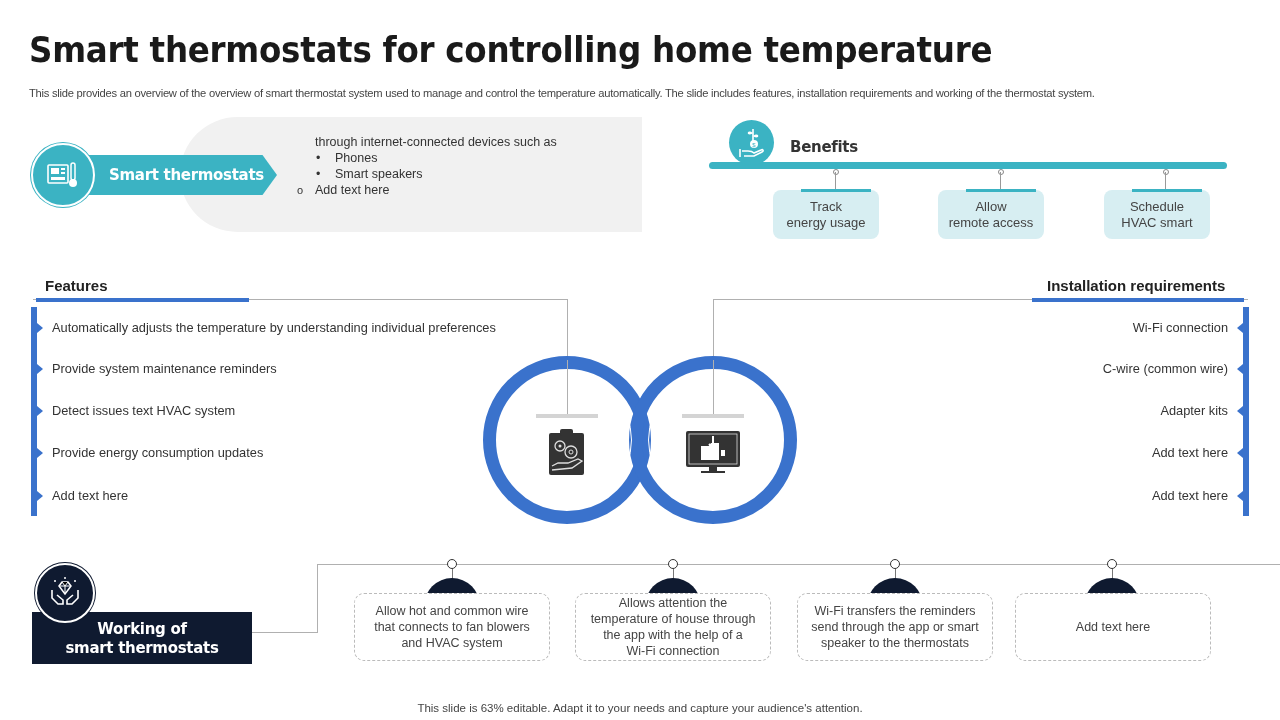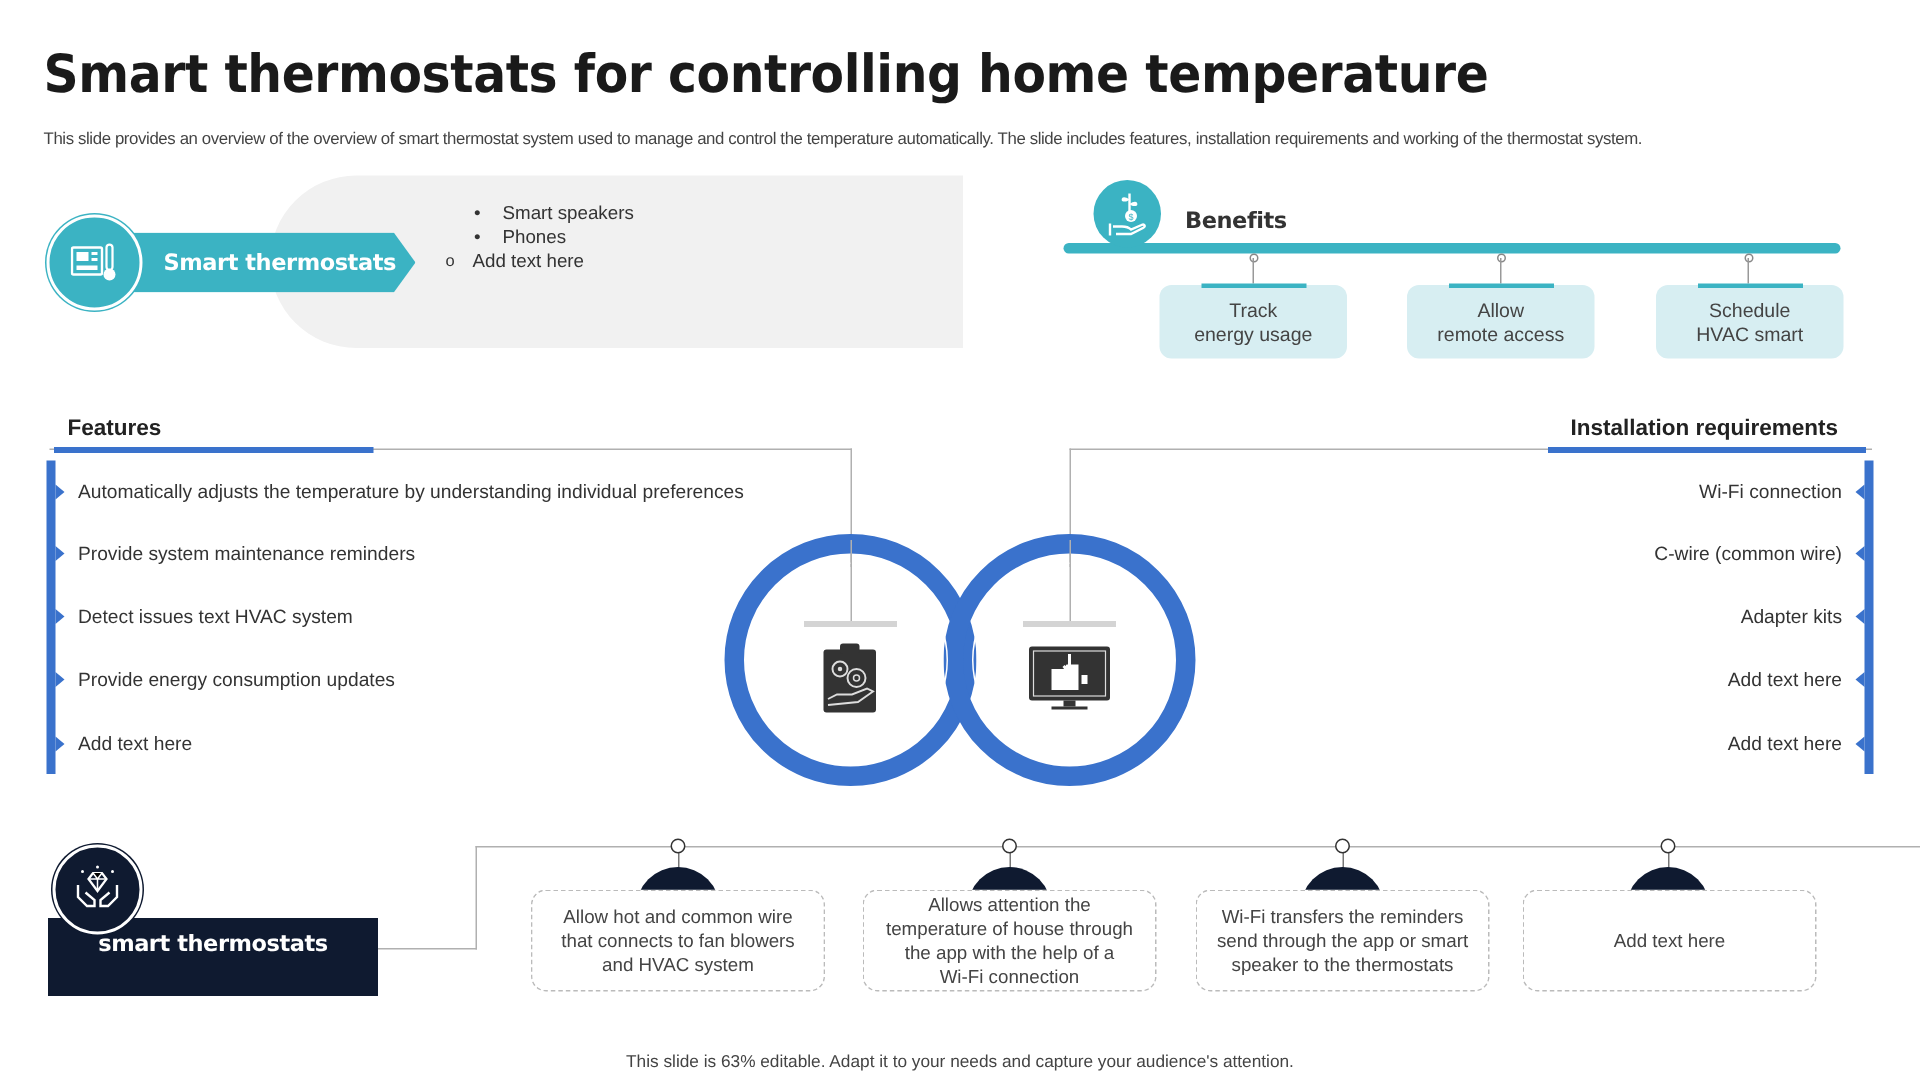--- a/index.html
+++ b/index.html
@@ -17,21 +17,21 @@
   .st-text { left: 297px; top: 134px; font-size: 12.5px; color: #333; line-height: 16px; }
   .st-text .l1 { padding-left: 18px; position: relative; }
   .st-text .l1::before { content: "o"; position: absolute; left: 0; top: 0; font-size: 11px; }
   .st-text .l2 { padding-left: 38px; position: relative; }
   .st-text .l2::before { content: "•"; position: absolute; left: 19px; top: 0; }
 
   
   .ben-bar { left: 709px; top: 162px; width: 518px; height: 7px; background: #3bb3c3; border-radius: 4px; }
   .ben-icon { left: 729px; top: 120px; width: 45px; height: 45px; border-radius: 50%; background: #3bb3c3; display: flex; align-items: center; justify-content: center; }
   .ben-title { left: 790px; top: 138px; font-size: 15px; font-weight: bold; color: #333; font-family: "DejaVu Sans", sans-serif; letter-spacing: -0.3px; }
-  .ben-card { width: 125px; height: 49px; background: #d7eef2; border-radius: 8px; top: 190px; display: flex; align-items: center; justify-content: center; text-align: center; font-size: 13px; color: #444; line-height: 16px; }
+  .ben-card { width: 106px; height: 49px; background: #d7eef2; border-radius: 8px; top: 190px; display: flex; align-items: center; justify-content: center; text-align: center; font-size: 13px; color: #444; line-height: 16px; }
   .ben-cap { width: 70px; height: 3px; background: #3bb3c3; top: 189px; }
   .ben-stem { width: 1px; height: 17px; background: #999; top: 172px; }
   .ben-dot { width: 6px; height: 6px; border: 1px solid #888; border-radius: 50%; background: #fff; top: 169px; }
 
   
   .sec-title { font-size: 15px; font-weight: bold; color: #222; }
   .blue-under { height: 4px; background: #3a72cc; }
   .thin-line { background: #b0b0b0; }
   .side-bar { width: 6px; background: #3a72cc; }
   .feat-item { font-size: 12.8px; color: #333; white-space: nowrap; }
@@ -67,22 +67,23 @@
     <rect x="4" y="7" width="8" height="6" fill="#fff"></rect>
     <rect x="14" y="7" width="4" height="2" fill="#fff"></rect>
     <rect x="14" y="11" width="4" height="2" fill="#fff"></rect>
     <rect x="4" y="16" width="14" height="3" fill="#fff"></rect>
     <rect x="24" y="2" width="4" height="17" rx="2" fill="none" stroke="#fff" stroke-width="1.5"></rect>
     <circle cx="26" cy="22" r="4" fill="#fff"></circle>
   </svg>
 </div>
 <div class="abs st-banner">Smart thermostats</div>
 <div class="abs st-text">
+  <div style="padding-left:18px">through internet-connected devices such as</div>
+  <div class="l2">Phones</div>
   <div class="l2">Smart speakers</div>
-  <div class="l2">Phones</div>
   <div class="l1">Add text here</div>
 </div>
 
 <div class="abs ben-bar"></div>
 <div class="abs ben-icon">
   <svg width="30" height="32" viewBox="0 0 30 32">
     <path d="M16 2 L16 14" stroke="#fff" stroke-width="1.6" fill="none"></path>
     <path d="M16 6 C12 3 10 5 11 7 C13 8 15 7 16 6" fill="#fff"></path>
     <path d="M16 9 C20 6 22 8 21 10 C19 11 17 10 16 9" fill="#fff"></path>
     <circle cx="17" cy="17" r="4" fill="#fff"></circle>
@@ -199,20 +200,21 @@
     <path d="M11 10 L14 6 L20 6 L23 10 L17 18 Z" fill="none" stroke="#fff" stroke-width="1.5"></path>
     <path d="M11 10 L23 10 M14 6 L17 10 L20 6 M17 10 L17 18" stroke="#fff" stroke-width="1"></path>
     <circle cx="7" cy="5" r="1" fill="#fff"></circle>
       <circle cx="27" cy="5" r="1" fill="#fff"></circle>
       <circle cx="17" cy="2" r="1" fill="#fff"></circle>
     <path d="M4 14 L4 22 L10 28 L15 28 L15 24 L9 19" fill="none" stroke="#fff" stroke-width="1.6"></path>
     <path d="M30 14 L30 22 L24 28 L19 28 L19 24 L25 19" fill="none" stroke="#fff" stroke-width="1.6"></path>
   </svg>
 </div>
 <div class="abs work-box">
+  <div>Working of</div>
   <div>smart thermostats</div>
 </div>
 
 <div class="abs work-pin" style="left:447px"></div>
 <div class="abs work-stem" style="left:452px"></div>
 <div class="abs work-dome" style="left:424px"></div>
 <div class="abs work-card" style="left:354px">
   <div>
     <div>Allow  hot and common wire</div>
     <div>that connects to fan blowers</div>

